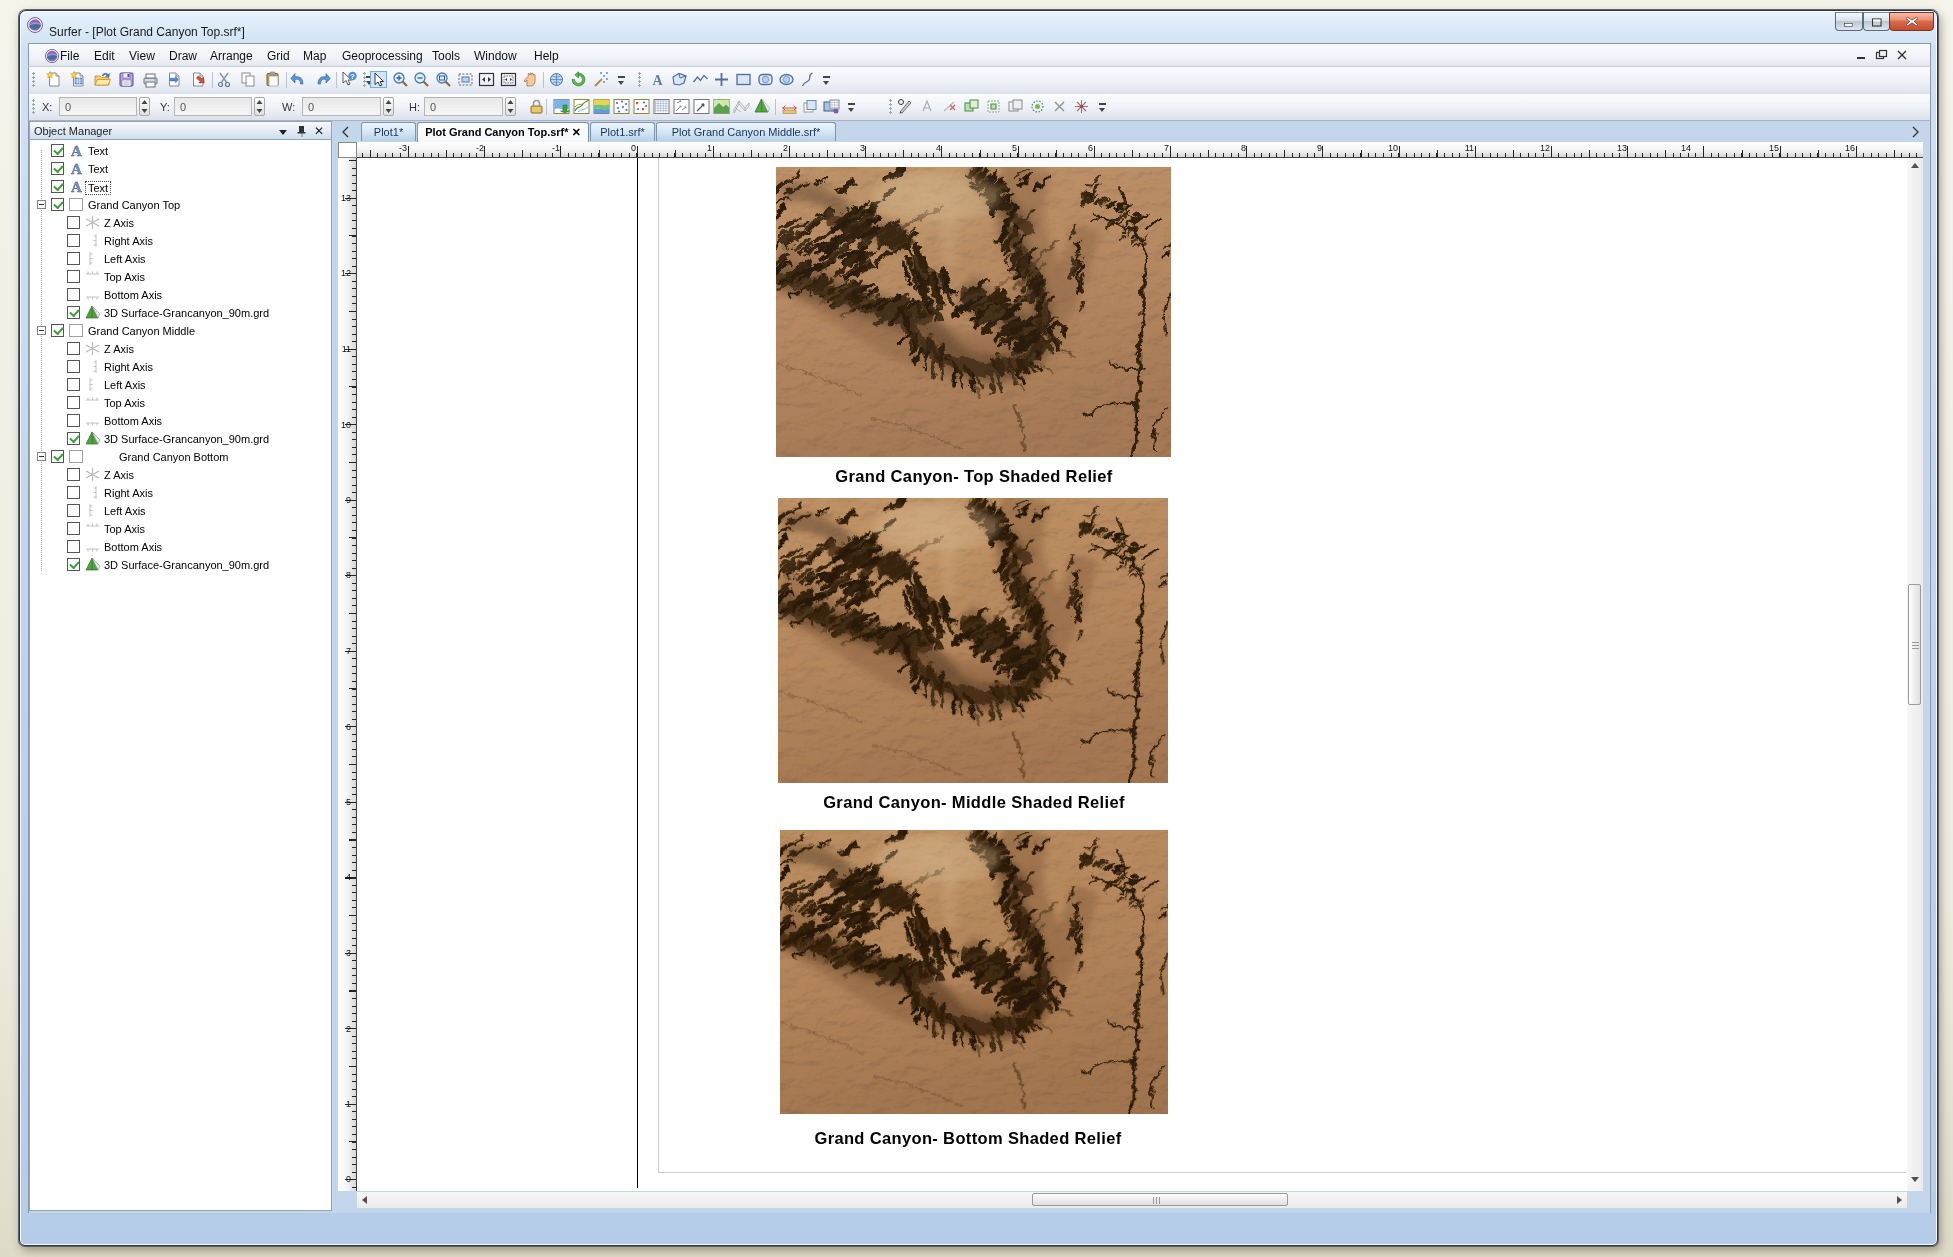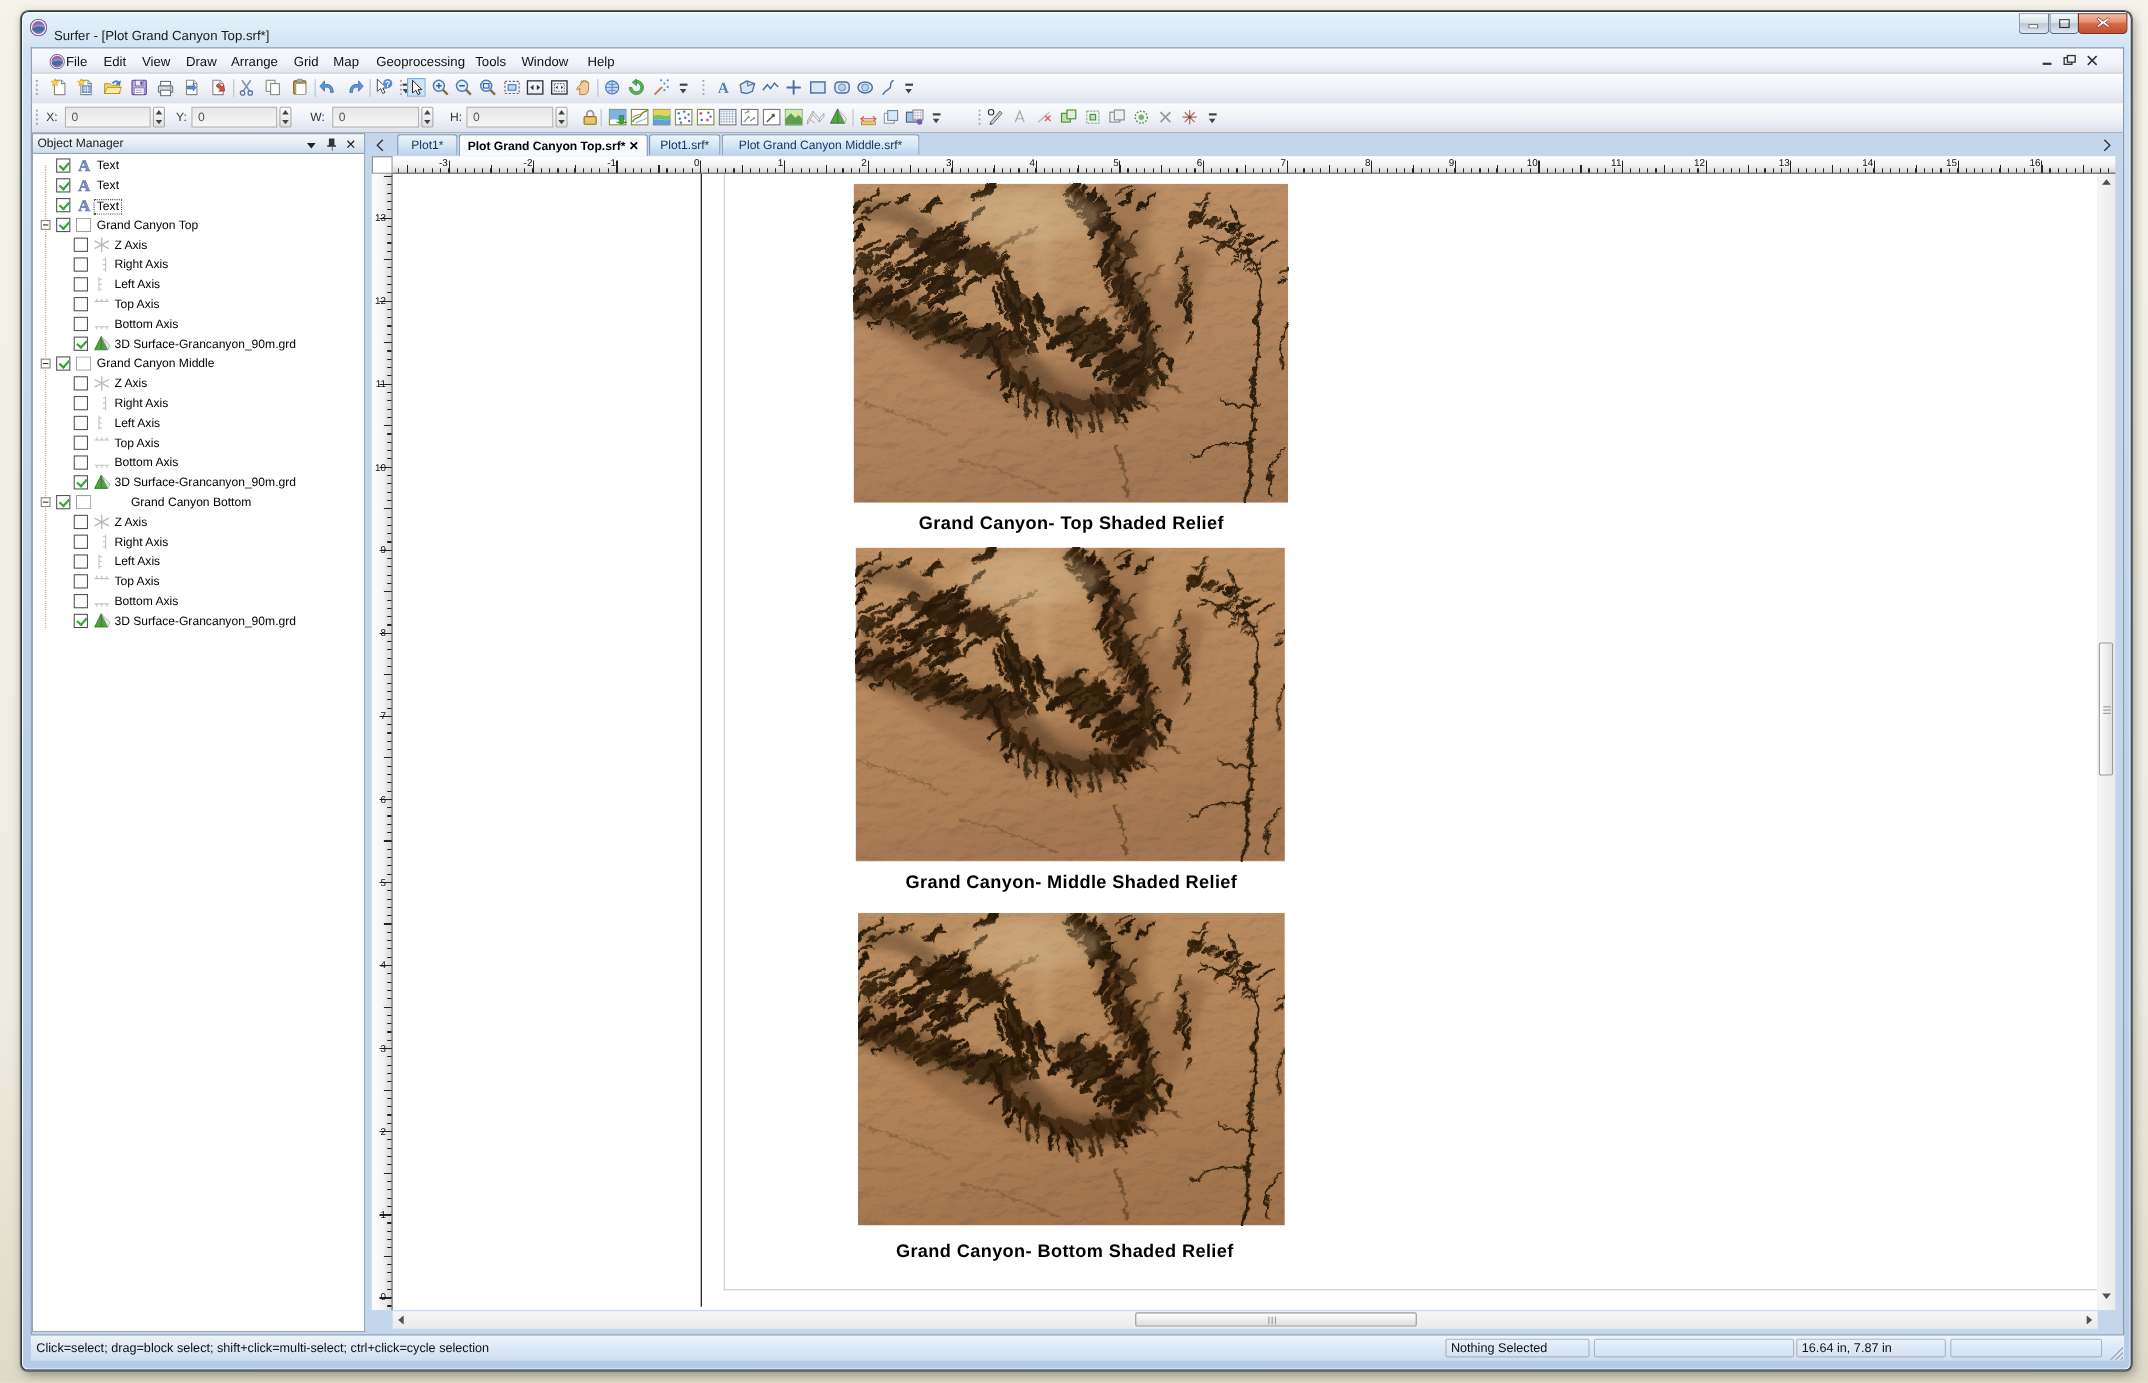--- a/index.html
+++ b/index.html
@@ -875,21 +875,21 @@
 <span class="rnum" style="left:562px;top:1px;width:22px;text-align:right;">4</span>
 <span class="rnum" style="left:638px;top:1px;width:22px;text-align:right;">5</span>
 <span class="rnum" style="left:714px;top:1px;width:22px;text-align:right;">6</span>
 <span class="rnum" style="left:790px;top:1px;width:22px;text-align:right;">7</span>
 <span class="rnum" style="left:867px;top:1px;width:22px;text-align:right;">8</span>
 <span class="rnum" style="left:943px;top:1px;width:22px;text-align:right;">9</span>
 <span class="rnum" style="left:1019px;top:1px;width:22px;text-align:right;">10</span>
 <span class="rnum" style="left:1095px;top:1px;width:22px;text-align:right;">11</span>
 <span class="rnum" style="left:1171px;top:1px;width:22px;text-align:right;">12</span>
 <span class="rnum" style="left:1248px;top:1px;width:22px;text-align:right;">13</span>
-<span class="rnum" style="left:1324px;top:1px;width:22px;text-align:right;">14</span>
+<span class="rnum" style="left:1324px;top:1px;width:22px;text-align:left;">14</span>
 <span class="rnum" style="left:1400px;top:1px;width:22px;text-align:right;">15</span>
 <span class="rnum" style="left:1476px;top:1px;width:22px;text-align:right;">16</span>
       </div>
     <div id="vruler">
         <span class="rnum" style="left:1px;top:35px;width:12px;text-align:right;">13</span>
 <span class="rnum" style="left:1px;top:110px;width:12px;text-align:right;">12</span>
 <span class="rnum" style="left:1px;top:186px;width:12px;text-align:right;">11</span>
 <span class="rnum" style="left:1px;top:262px;width:12px;text-align:right;">10</span>
 <span class="rnum" style="left:1px;top:337px;width:12px;text-align:right;">9</span>
 <span class="rnum" style="left:1px;top:412px;width:12px;text-align:right;">8</span>
@@ -1510,21 +1510,13 @@
             <path d="M5 8 L10 4 L10 12 Z" fill="#505050"></path>
           </svg></div>
       <div style="position:absolute;right:0;top:0;" class="sbtn"><svg width="16" height="16">
             <path d="M11 8 L6 4 L6 12 Z" fill="#505050"></path>
           </svg></div>
       <div class="thumb" id="hthumb">
           <span style="position:absolute;left:120px;top:3px;width:1px;height:7px;background:#999;box-shadow:3px 0 #999,6px 0 #999;"></span>
         </div>
     </div>
   </div>
-  <div id="status">
-    <span style="position:absolute;left:5px;top:6px;">Click=select; drag=block select; shift+click=multi-select; ctrl+click=cycle selection</span>
-    <span class="spanel" style="left:1286px;width:131px;">Nothing Selected</span>
-    <span class="spanel" style="left:1421px;width:182px;"></span>
-    <span class="spanel" style="left:1605px;width:136px;">16.64 in, 7.87 in</span>
-    <span class="spanel" style="left:1745px;width:138px;"></span>
-    <div id="grip"></div>
-  </div>
 </div>
 
 </body></html>

